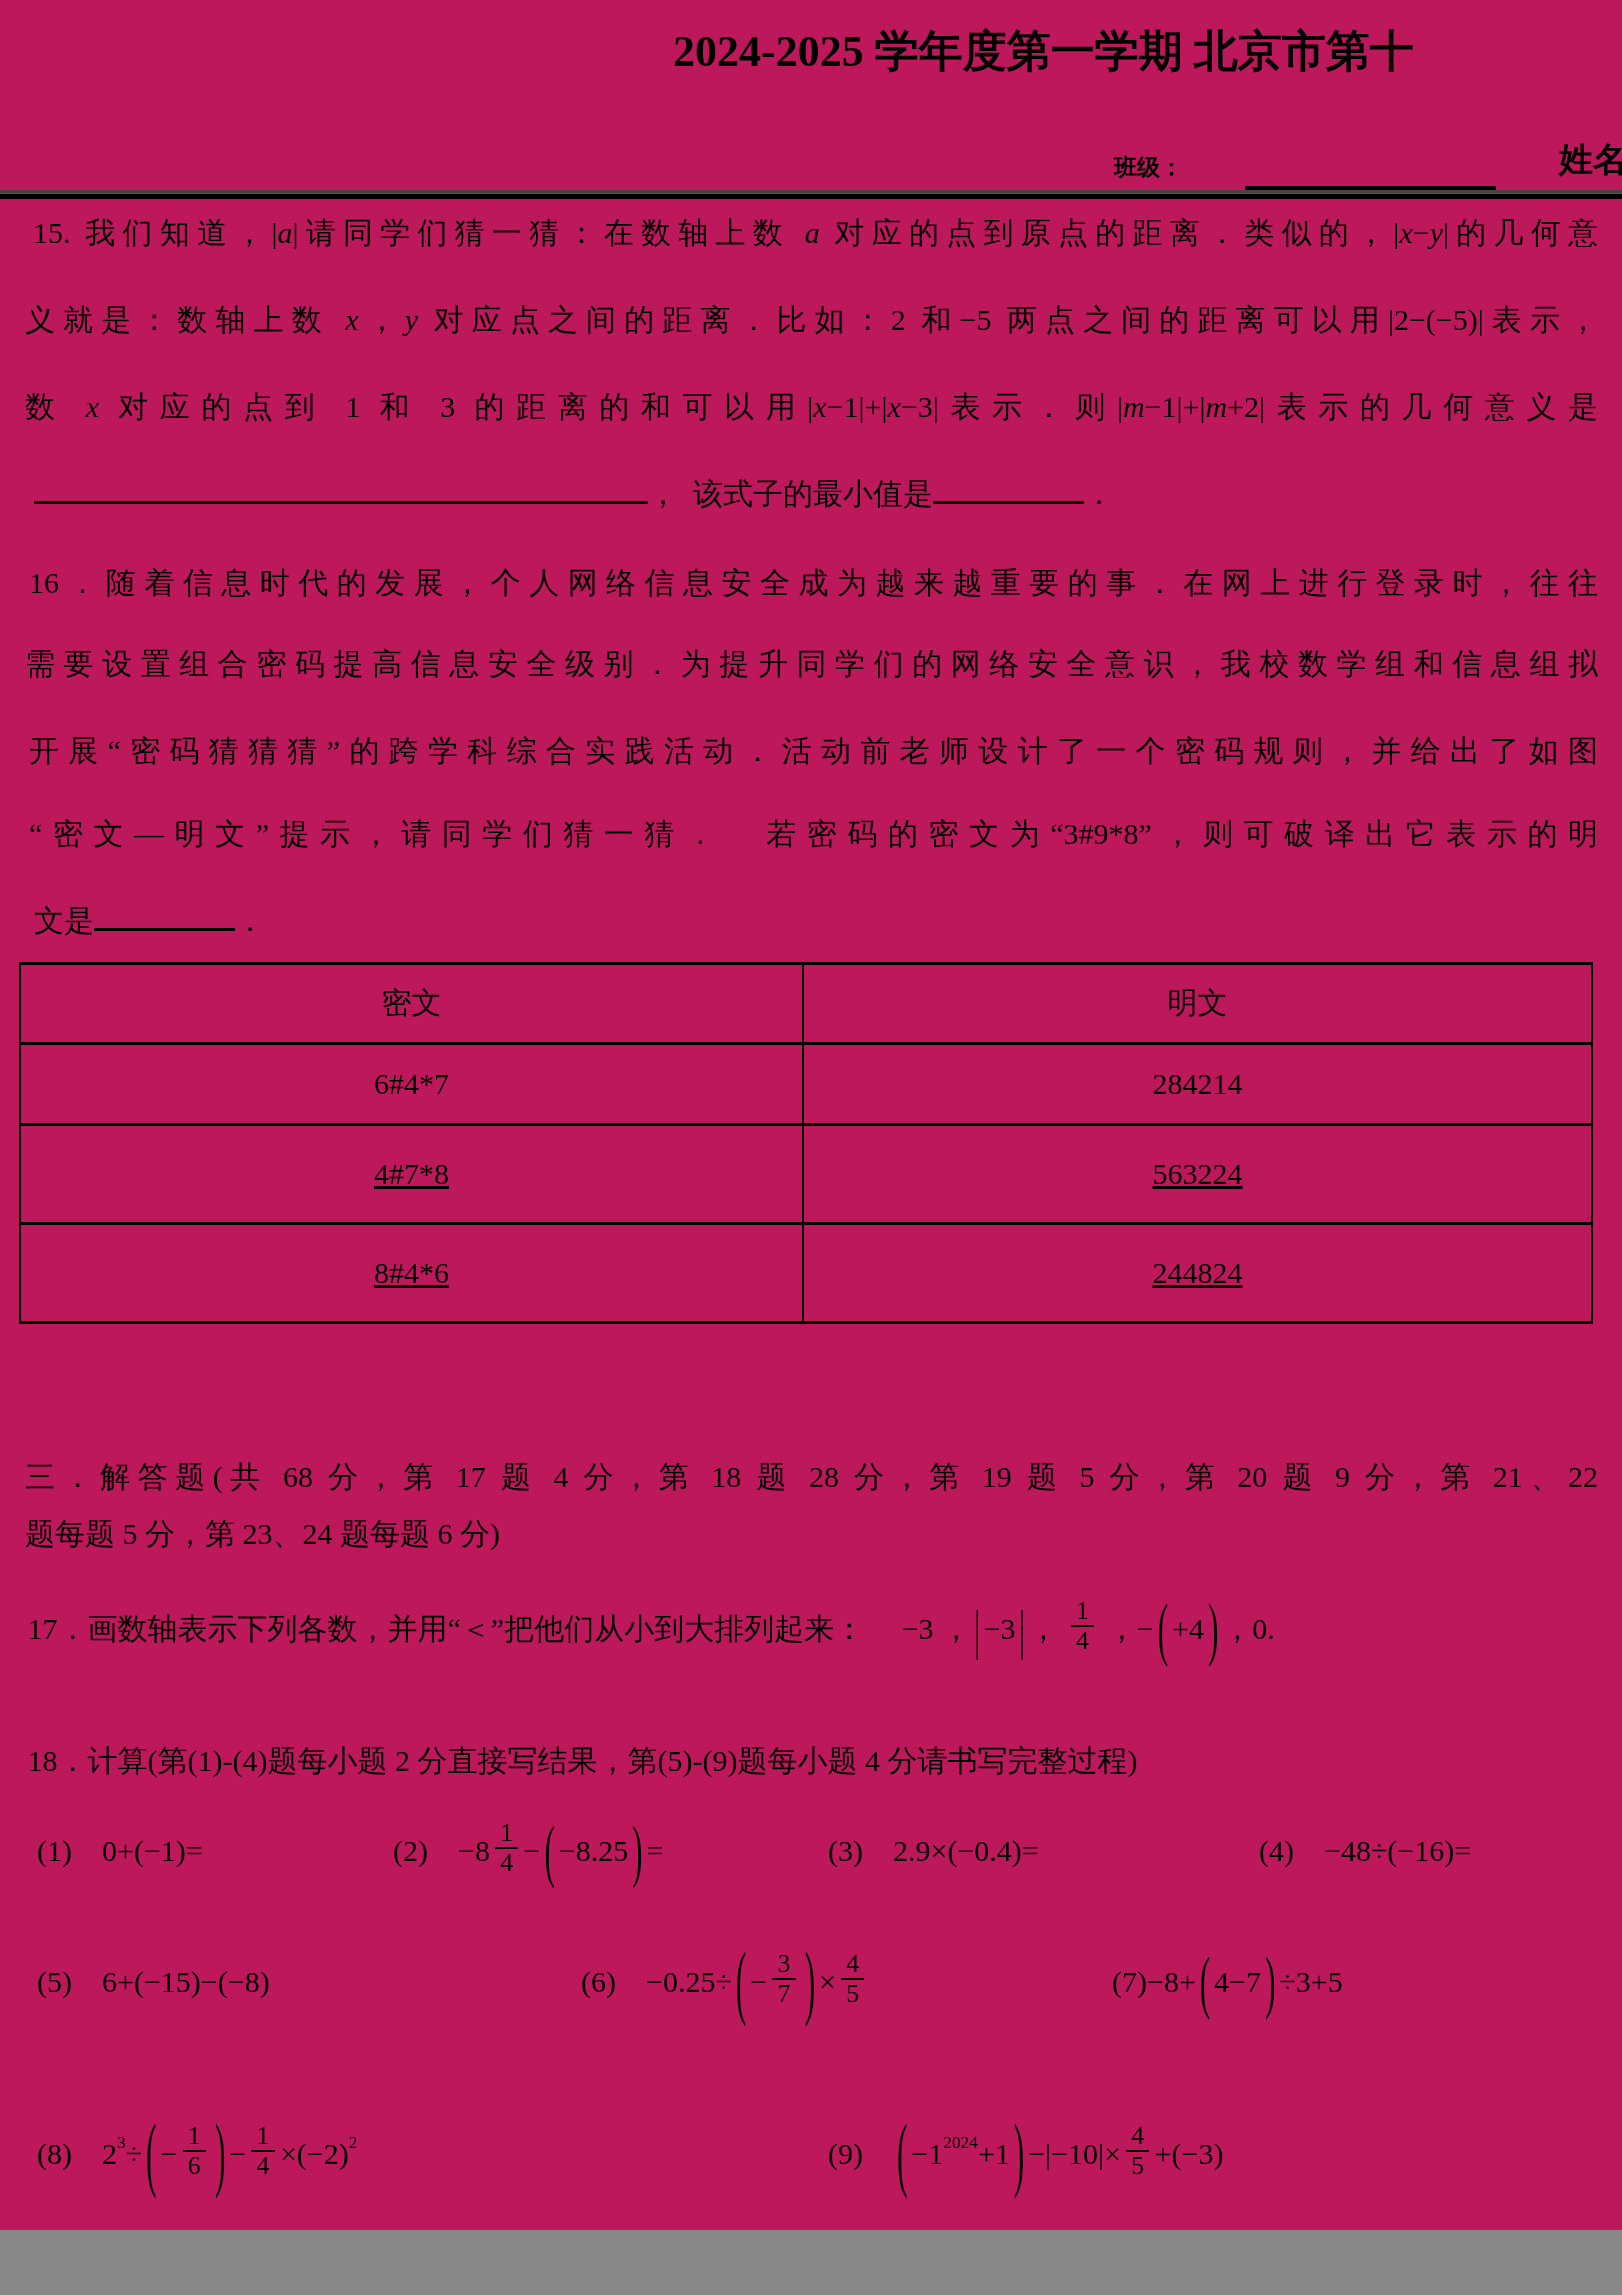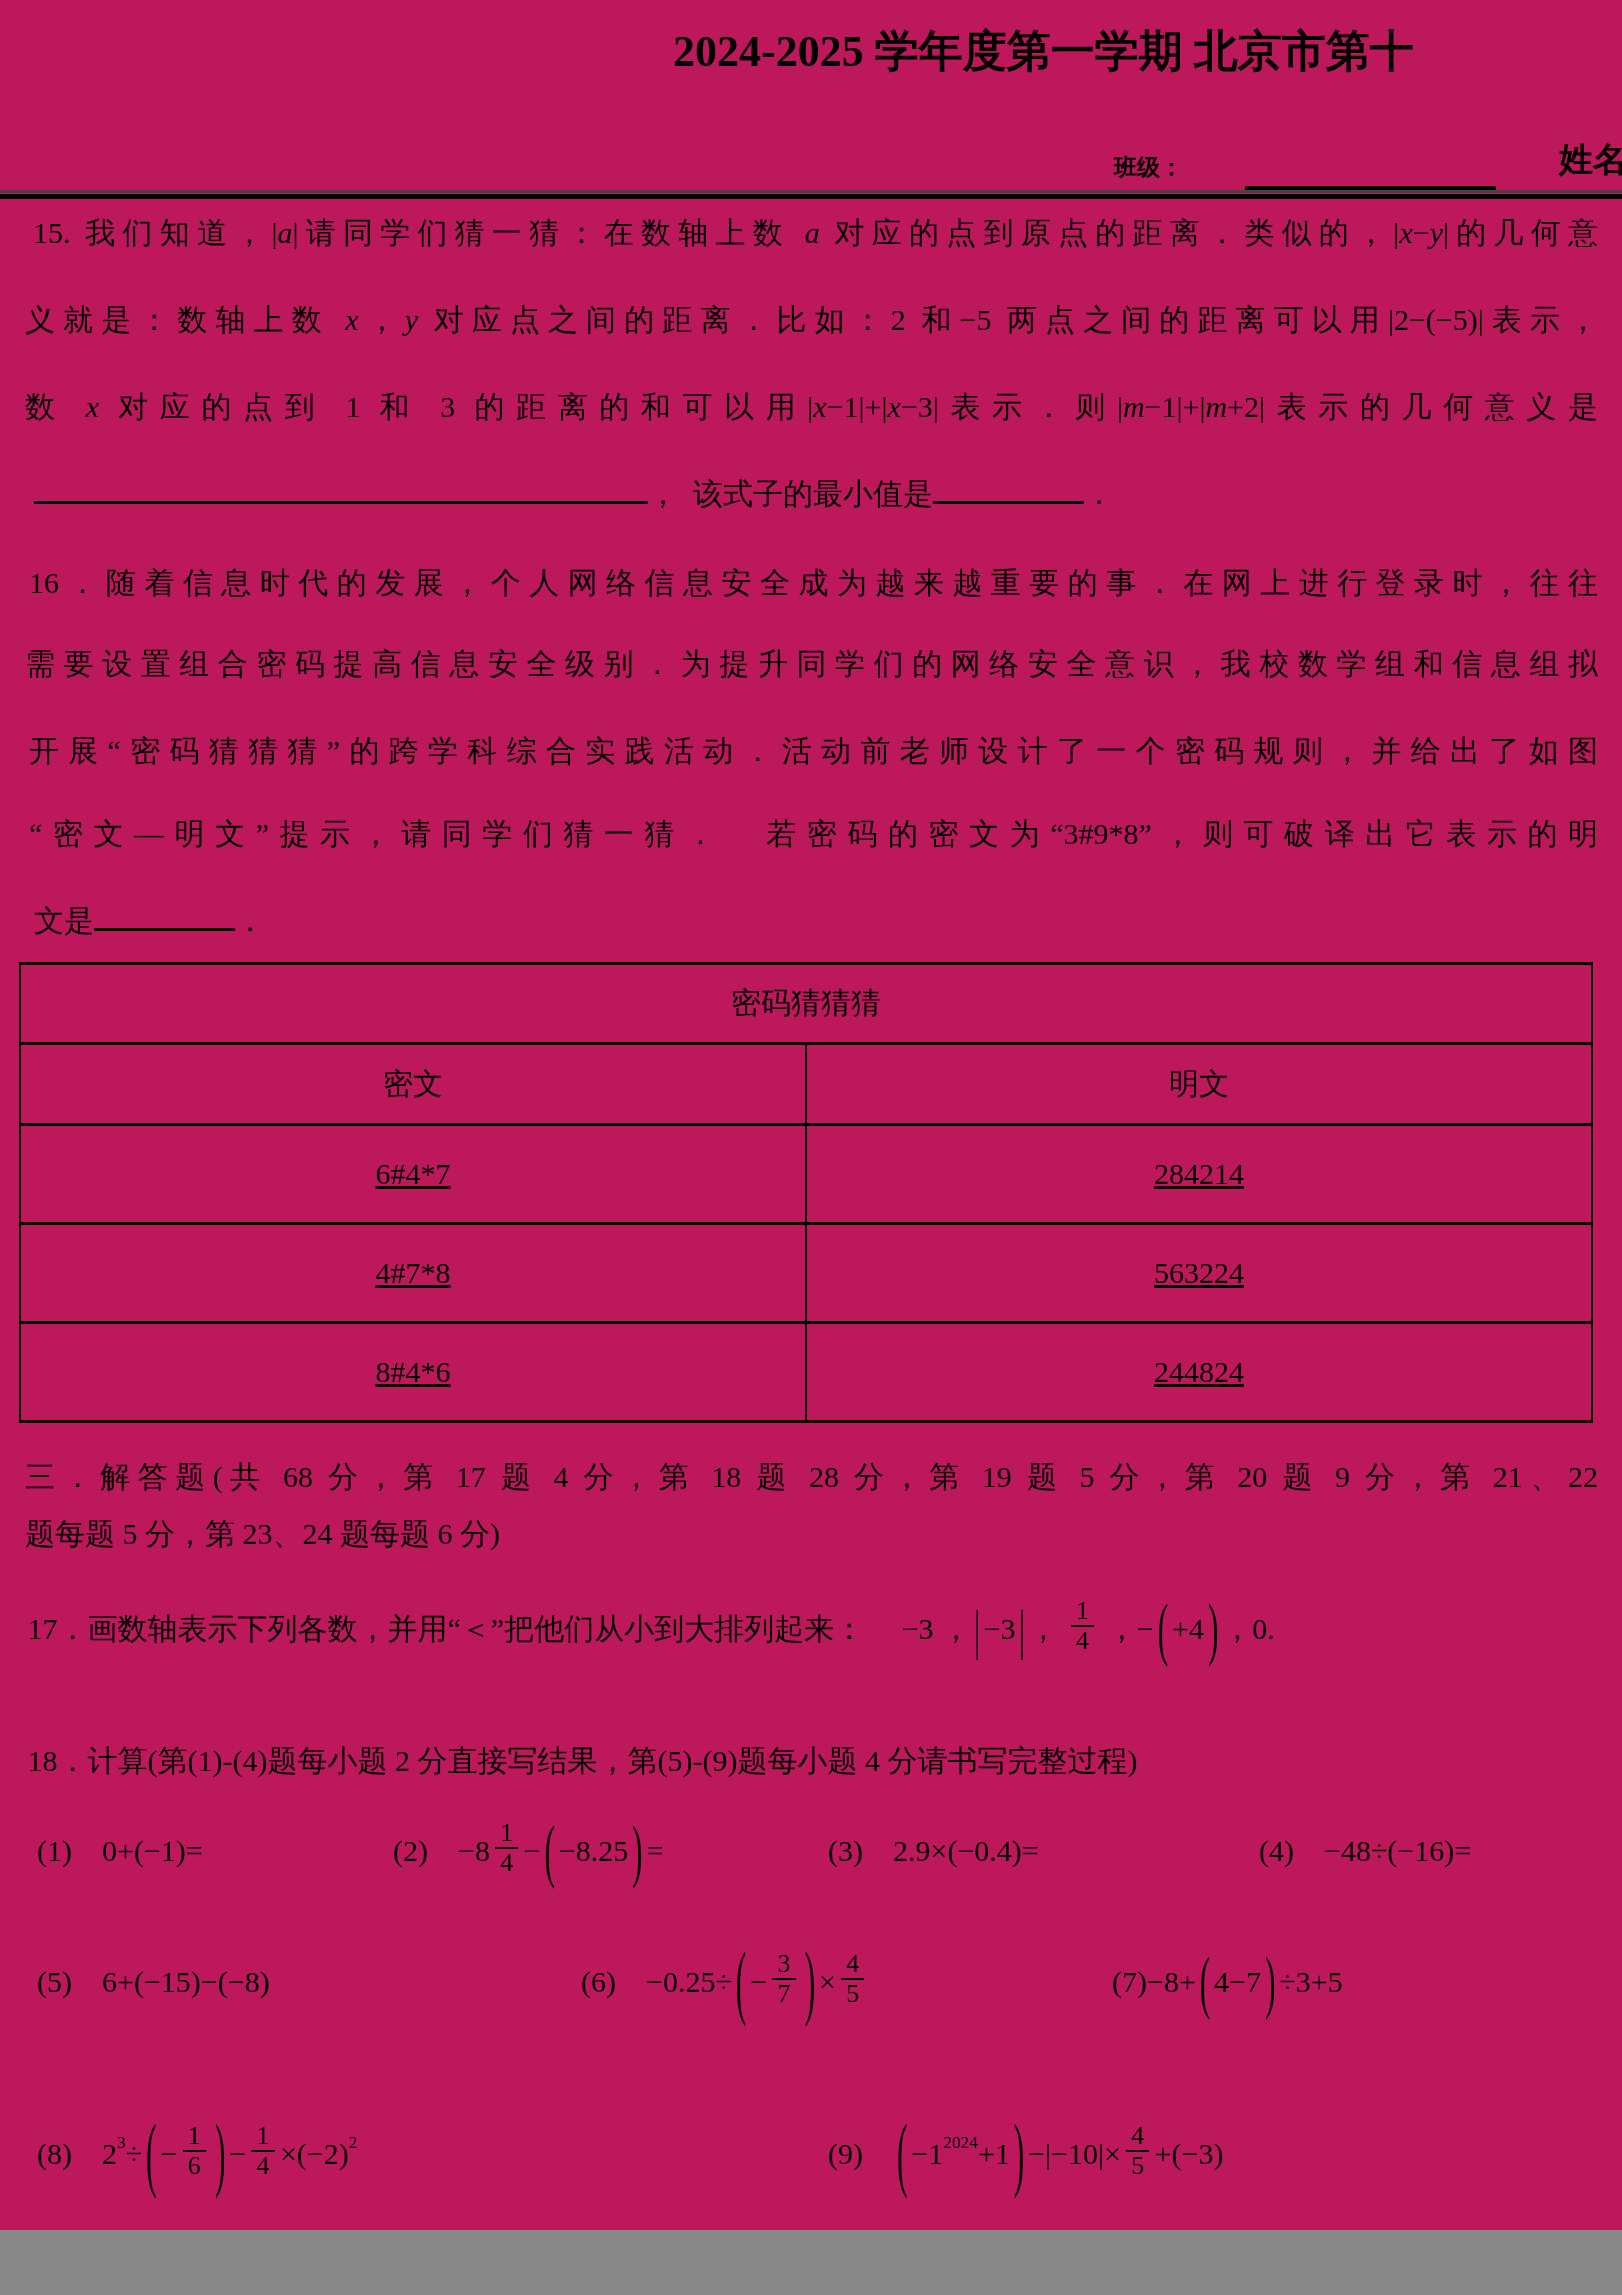--- a/index.html
+++ b/index.html
@@ -81,23 +81,20 @@
   <div class="line nw" id="q15l4"><span class="blank" style="width: 614px;"></span><span>，  该式子的最小值是</span><span class="blank" style="width: 151px;"></span><span>．</span></div>
 
   <div class="line jline" id="q16l1"><span>16．随着信息时代的发展，个人网络信息安全成为越来越重要的事．在网上进行登录时，往往</span></div>
   <div class="line jline" id="q16l2"><span>需要设置组合密码提高信息安全级别．为提升同学们的网络安全意识，我校数学组和信息组拟</span></div>
   <div class="line jline" id="q16l3"><span>开展“密码猜猜猜”的跨学科综合实践活动．活动前老师设计了一个密码规则，并给出了如图</span></div>
   <div class="line jline" id="q16l4"><span>“密文—明文”提示，请同学们猜一猜．　若密码的密文为“3#9*8”，则可破译出它表示的明</span></div>
   <div class="line nw" id="q16l5"><span>文是</span><span class="blank" style="width: 141px;"></span><span>．</span></div>
 
   <table id="ptable">
     <tbody>
-        <tr>
-      <td colspan="2">密码猜猜猜</td>
-    </tr>
     <tr>
       <td class="c1">密文</td>
       <td>明文</td>
     </tr>
     <tr>
       <td class="c1">6#4*7</td>
       <td>284214</td>
     </tr>
     <tr>
       <td class="c1">4#7*8</td>

